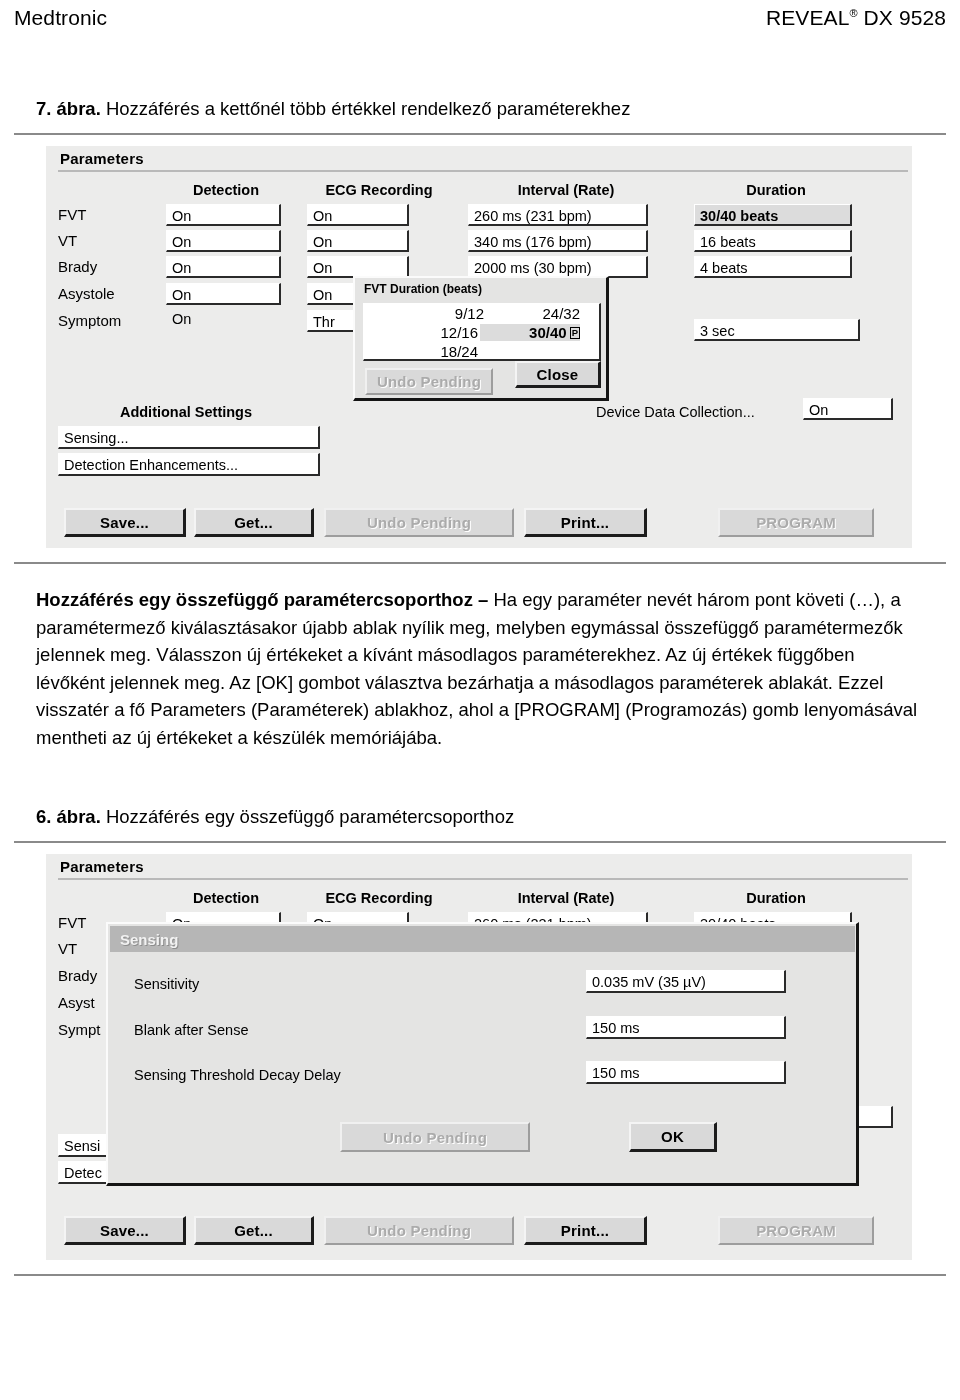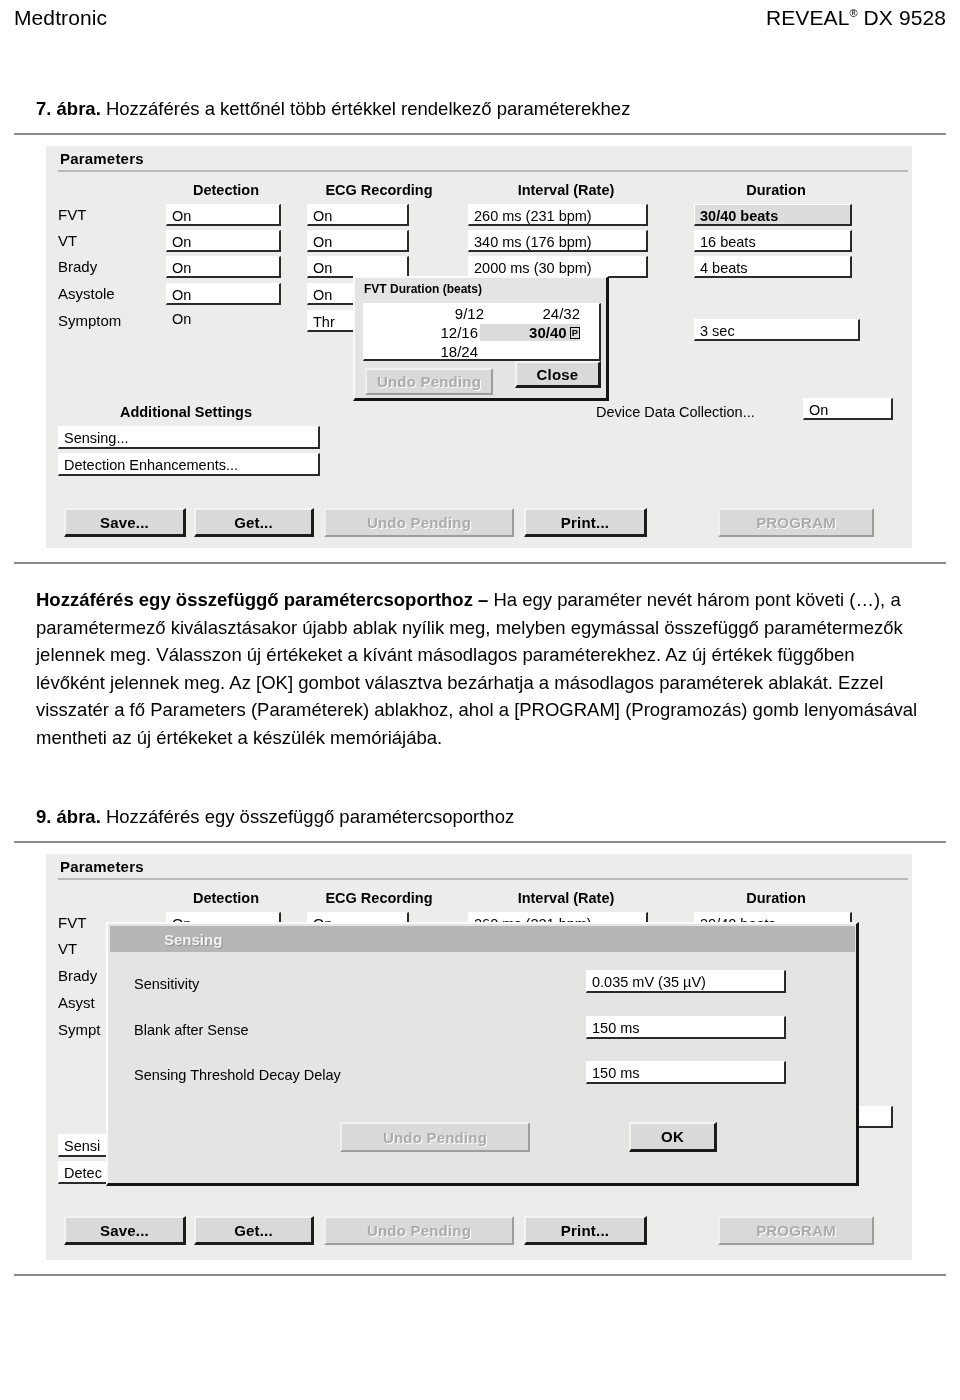--- a/index.html
+++ b/index.html
@@ -94,21 +94,21 @@
     border-bottom: 3px solid #141414;
     border-right: 3px solid #141414;
   }
   .dlg-title { position: absolute; font-weight: bold; font-size: 12px; }
   .dlg-titlebar {
     position: absolute; background: #b6b6b6;
     display: flex; align-items: center;
   }
   .dlg-titlebar span {
     font-weight: bold; font-size: 15px; color: #f2f2f2;
-    text-shadow: 1px 1px 0 #8d8d8d; padding-left: 10px; margin-left: 44px;
+    text-shadow: 1px 1px 0 #8d8d8d; padding-left: 10px;
   }
   .listbox {
     position: absolute; box-sizing: border-box; background: #ffffff;
     border: 1px solid #ffffff;
     border-bottom: 2px solid #2a2a2a; border-right: 2px solid #2a2a2a;
   }
   .opt {
     position: absolute; font-size: 15px; text-align: right; white-space: nowrap;
   }
   .opt.sel { background: #dcdcdc; font-weight: bold; }
@@ -212,21 +212,21 @@
     <div class="btn" style="left:478px; top:362px; width:123px; height:29px;">Print...</div>
     <div class="btn disabled" style="left:672px; top:362px; width:156px; height:29px;">PROGRAM</div>
   </div>
   <div class="figrule" style="top:562px;"></div>
 
   <div class="body" style="top:586px;">
     <b>Hozzáférés egy összefüggő paramétercsoporthoz</b><b> – </b><span>Ha egy paraméter nevét három pont követi (…), a paramétermező kiválasztásakor újabb ablak nyílik meg, melyben egymással összefüggő paramétermezők jelennek meg. Válasszon új értékeket a kívánt másodlagos paraméterekhez. Az új értékek függőben lévőként jelennek meg. Az [OK] gombot választva bezárhatja a másodlagos paraméterek ablakát. Ezzel visszatér a fő Parameters (Paraméterek) ablakhoz, ahol a [PROGRAM] (Programozás) gomb lenyomásával mentheti az új értékeket a készülék memóriájába.</span>
   </div>
 
   <div class="figcap" style="top:805px;">
-    <b>9. ábra.</b><span> Hozzáférés egy összefüggő paramétercsoporthoz</span>
+    <b>6. ábra.</b><span> Hozzáférés egy összefüggő paramétercsoporthoz</span>
   </div>
   <div class="figrule" style="top:841px;"></div>
 
   <div class="shot" style="left:46px; top:854px; width:866px; height:406px;">
 
     <div class="win-title" style="left:14px; top:4px;">Parameters</div>
     <div class="win-titlerule" style="left:12px; top:24px; width:850px;"></div>
 
     <div class="colhdr" style="left:110px; top:36px; width:140px;">Detection</div>
     <div class="colhdr" style="left:248px; top:36px; width:170px;">ECG Recording</div>

